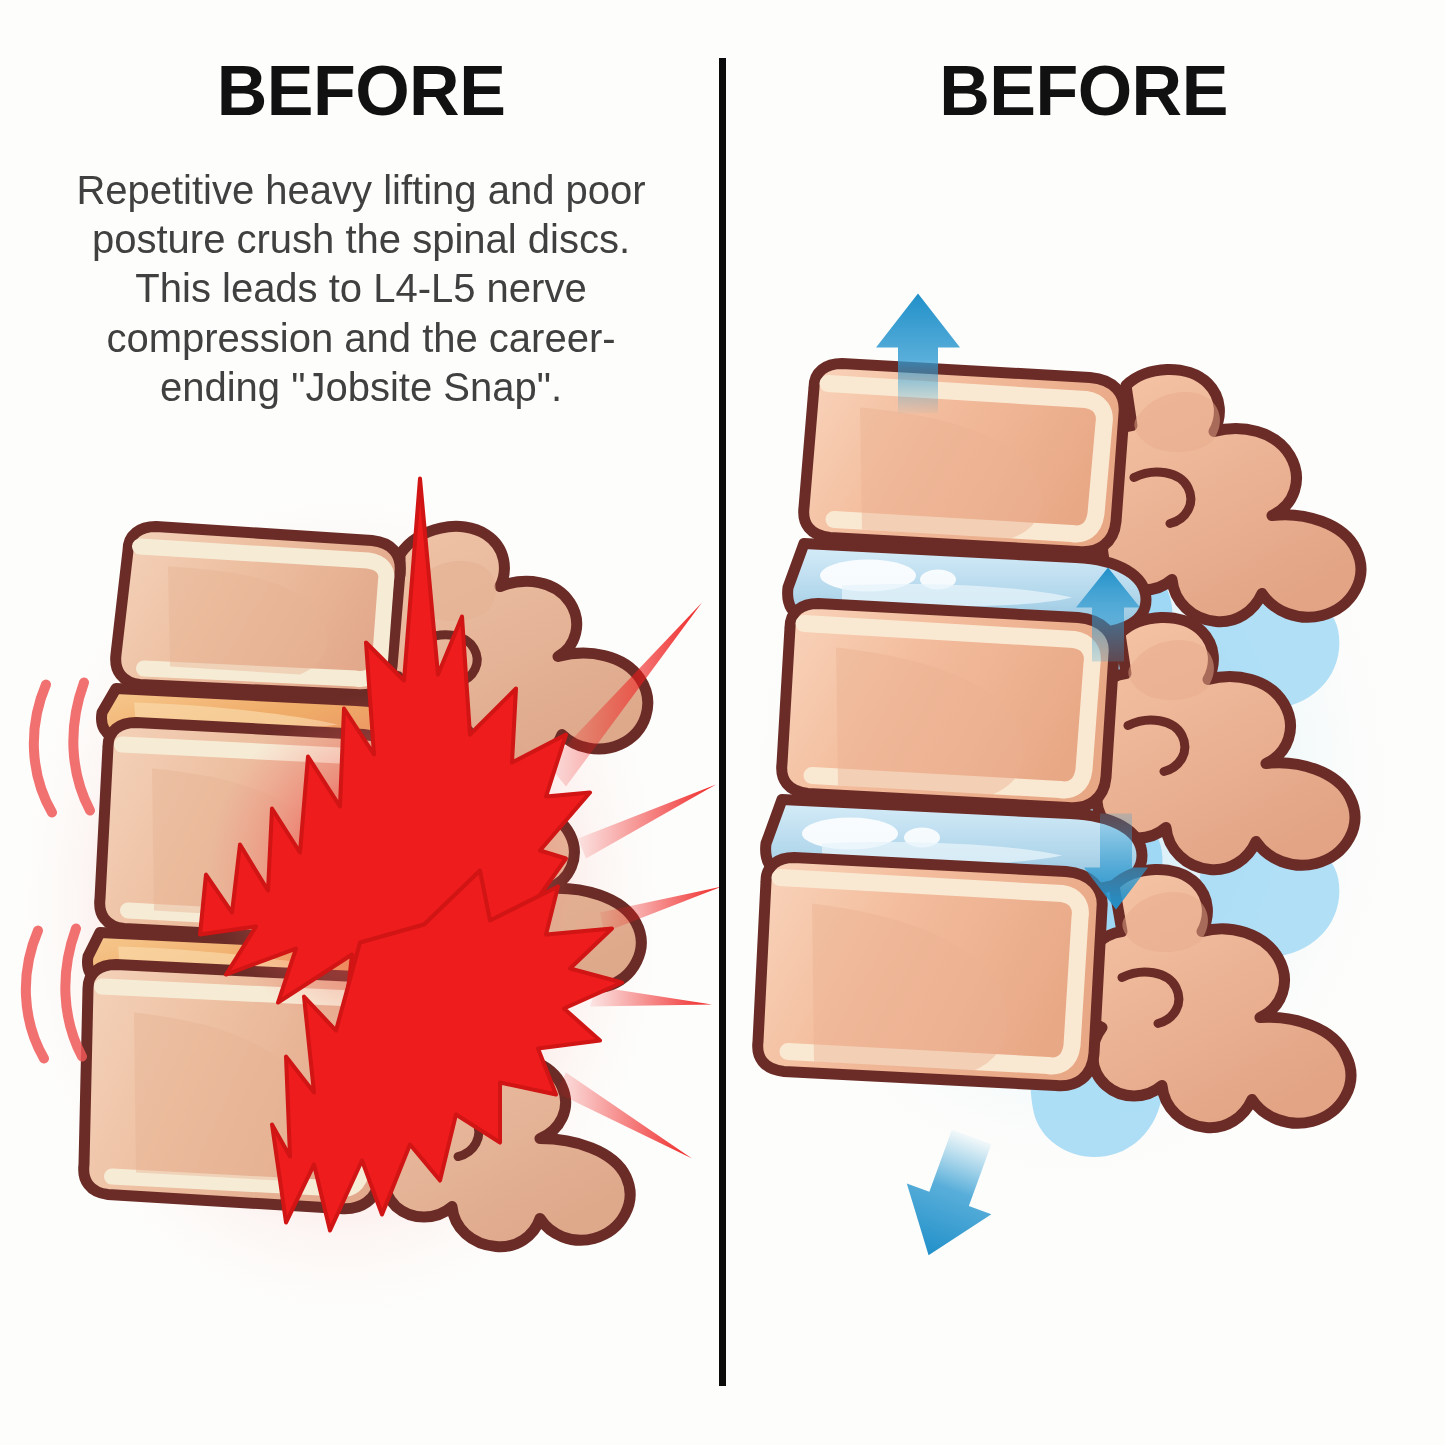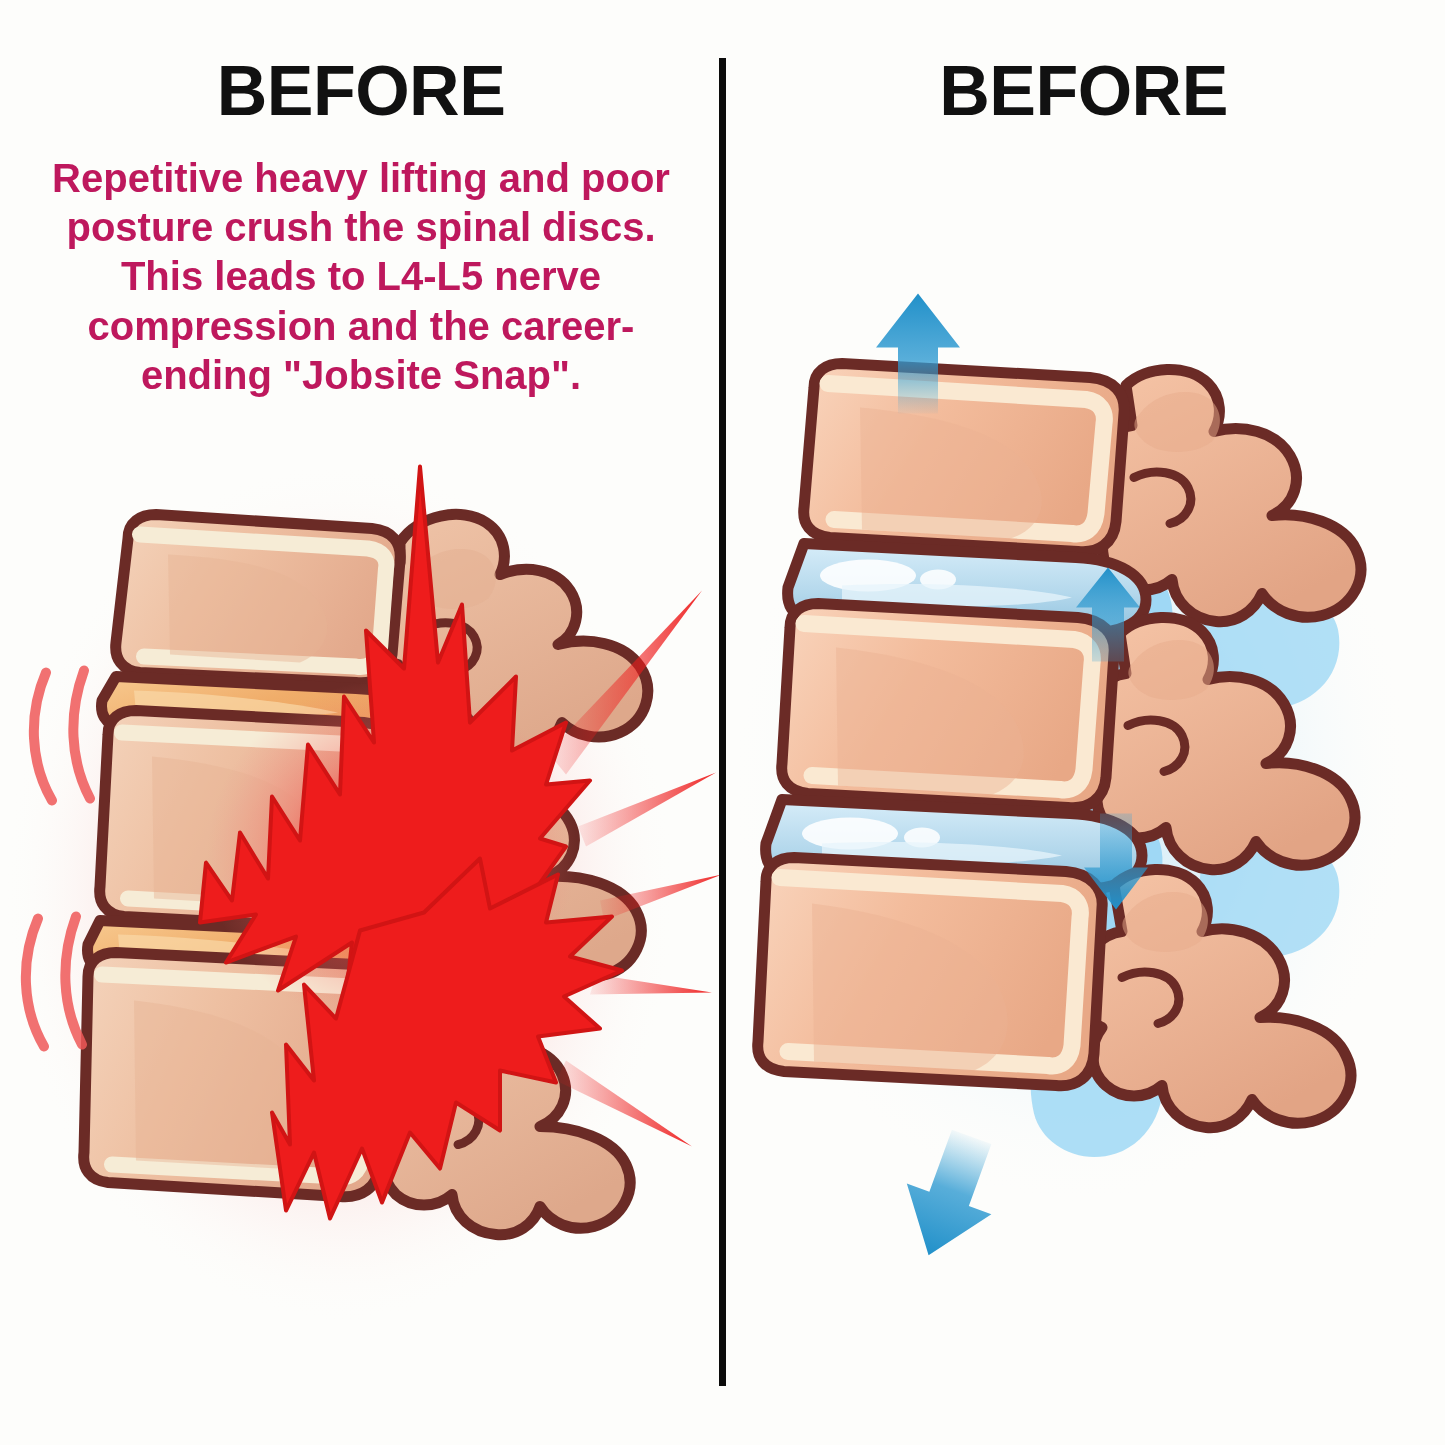--- a/index.html
+++ b/index.html
@@ -50,26 +50,26 @@
     color: #111111;
     margin: 0;
     padding-top: 56px;
     line-height: 1.0;
     text-align: center;
     font-family: "Liberation Sans", sans-serif;
   }
   .panel-body {
     font-size: 40px;
     line-height: 1.23;
-    color: #be185d;
+    color: #404040;
     text-align: center;
-    margin: 0;
+    margin: 12px;
     padding-top: 28px;
     font-family: "Liberation Sans", sans-serif;
-    font-weight: 700;
+    font-weight: 400;
   }
   .panel-left .panel-body { width: 620px; }
   .panel-right .panel-body { width: 640px; }
 
   .art-wrap {
     position: relative;
     width: 100%;
     flex: 1 1 auto;
   }
   .art-svg {

